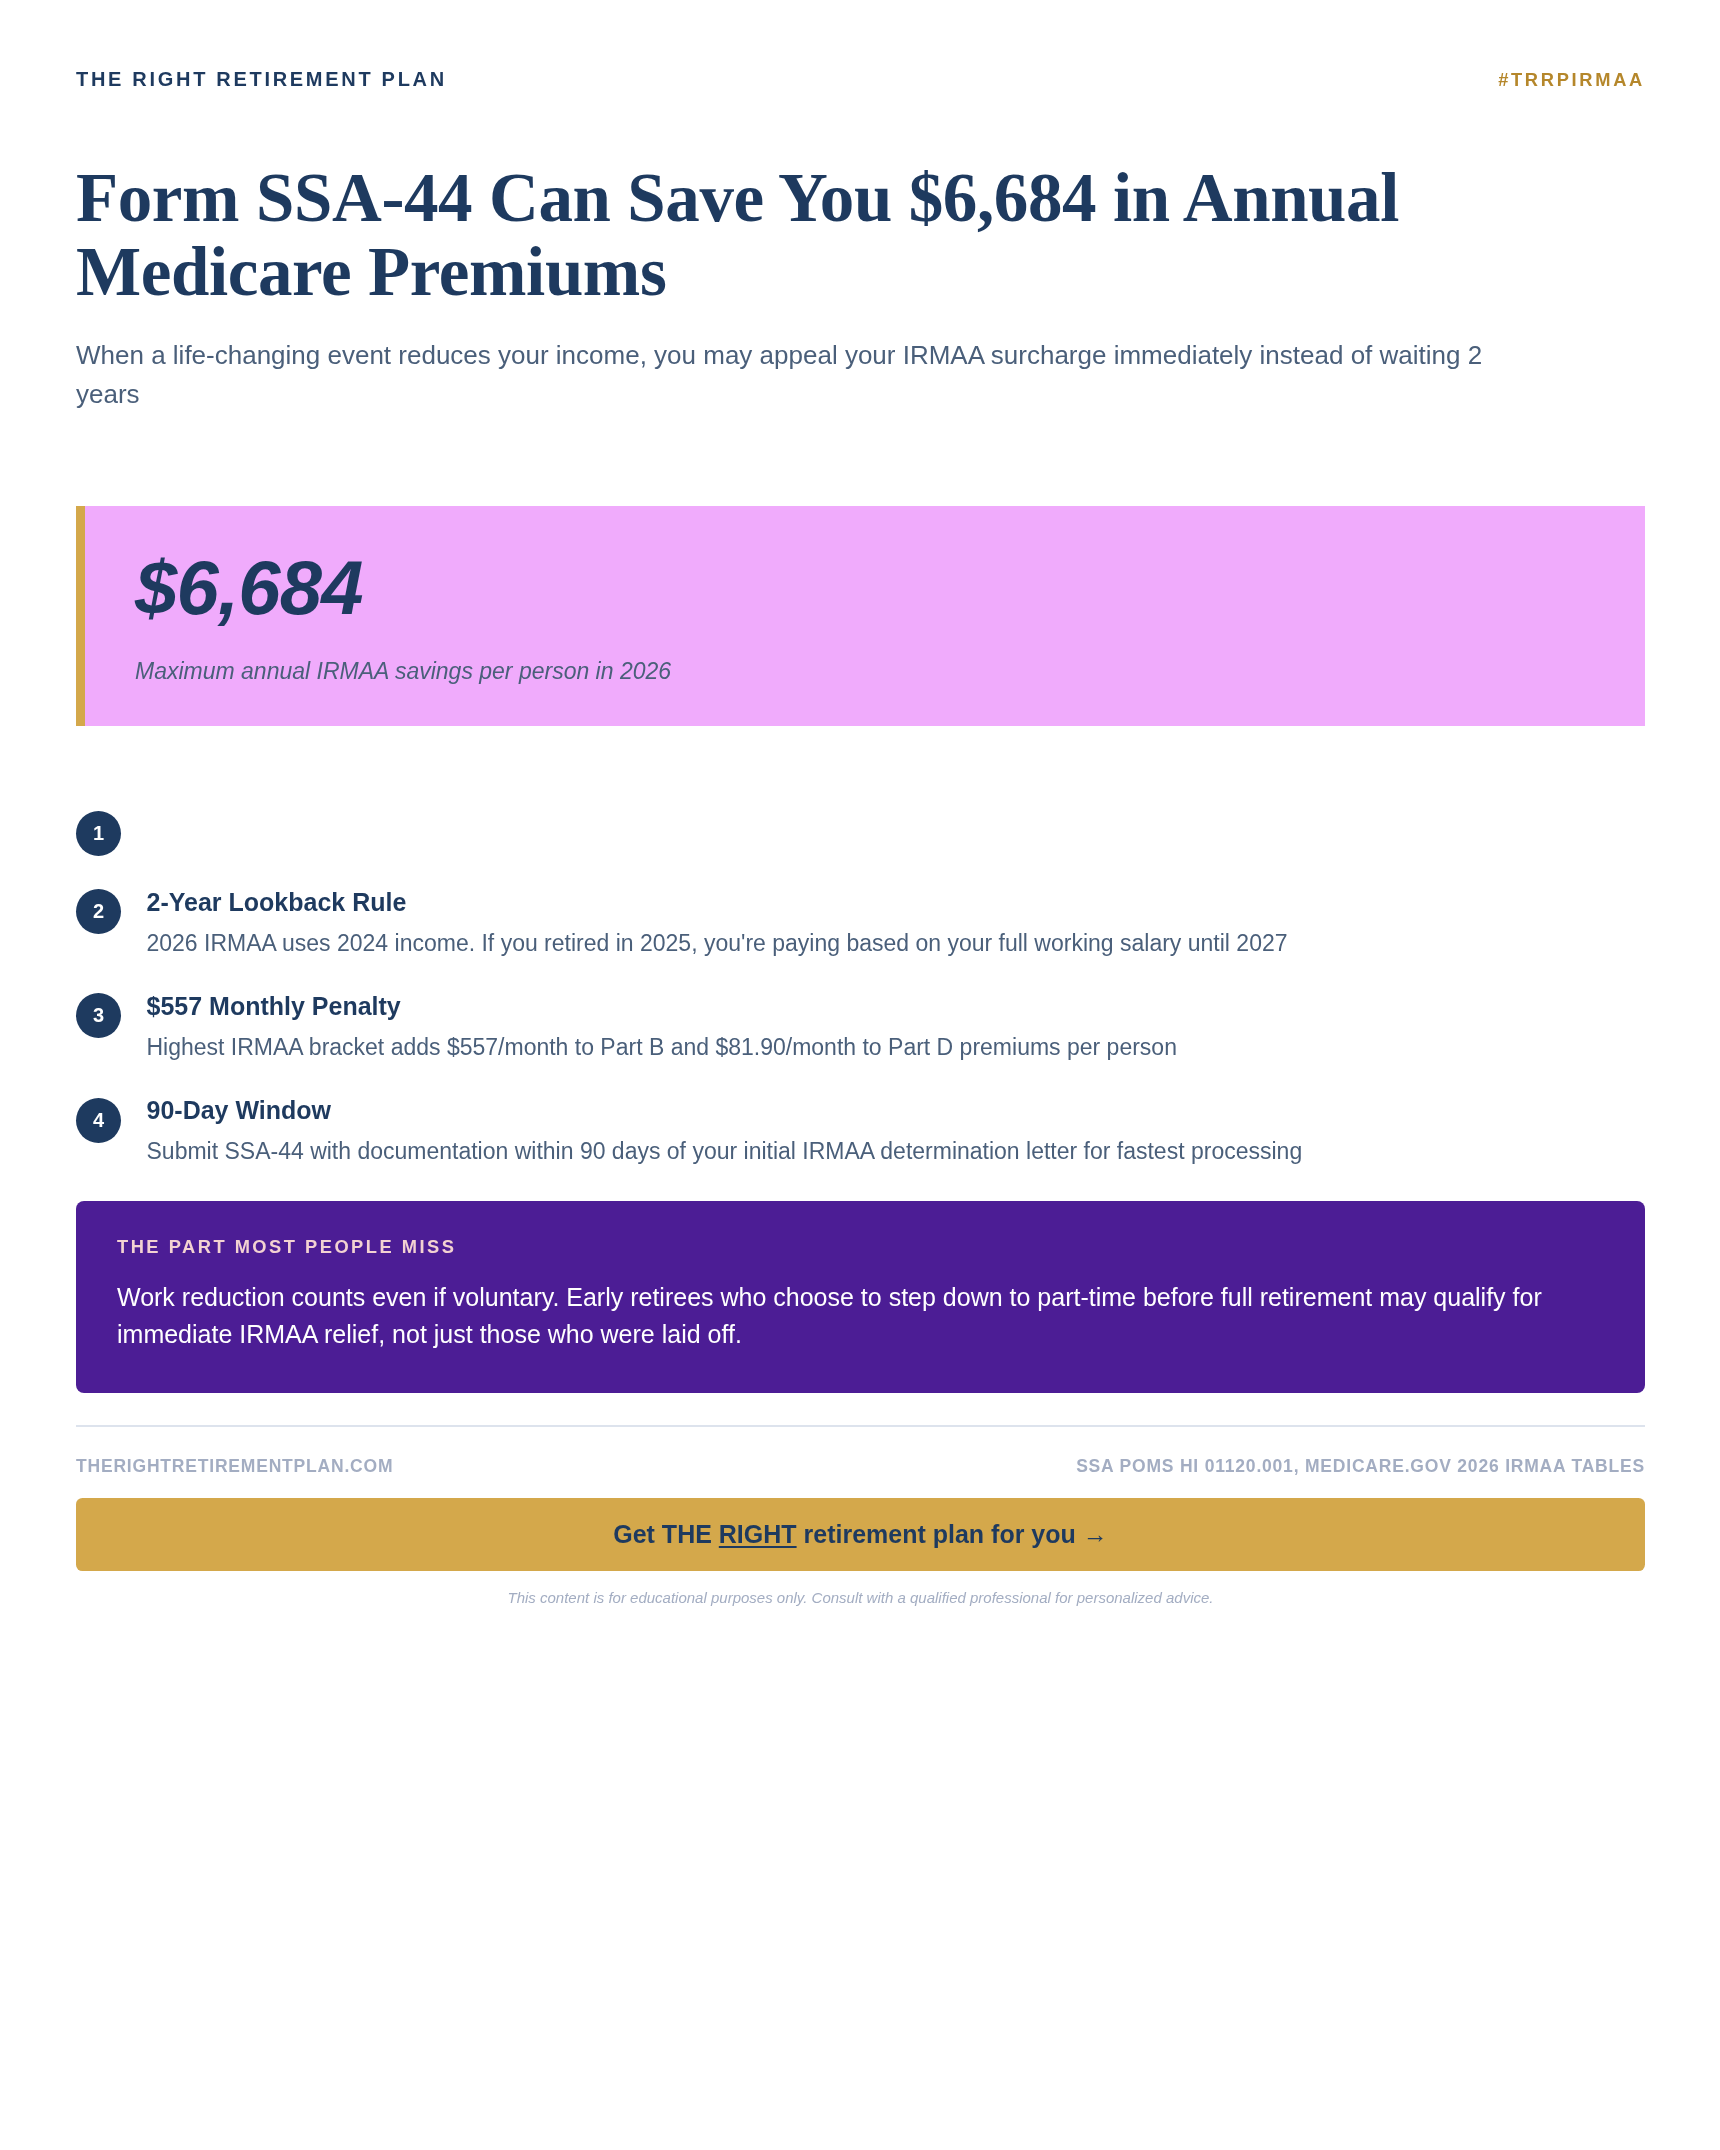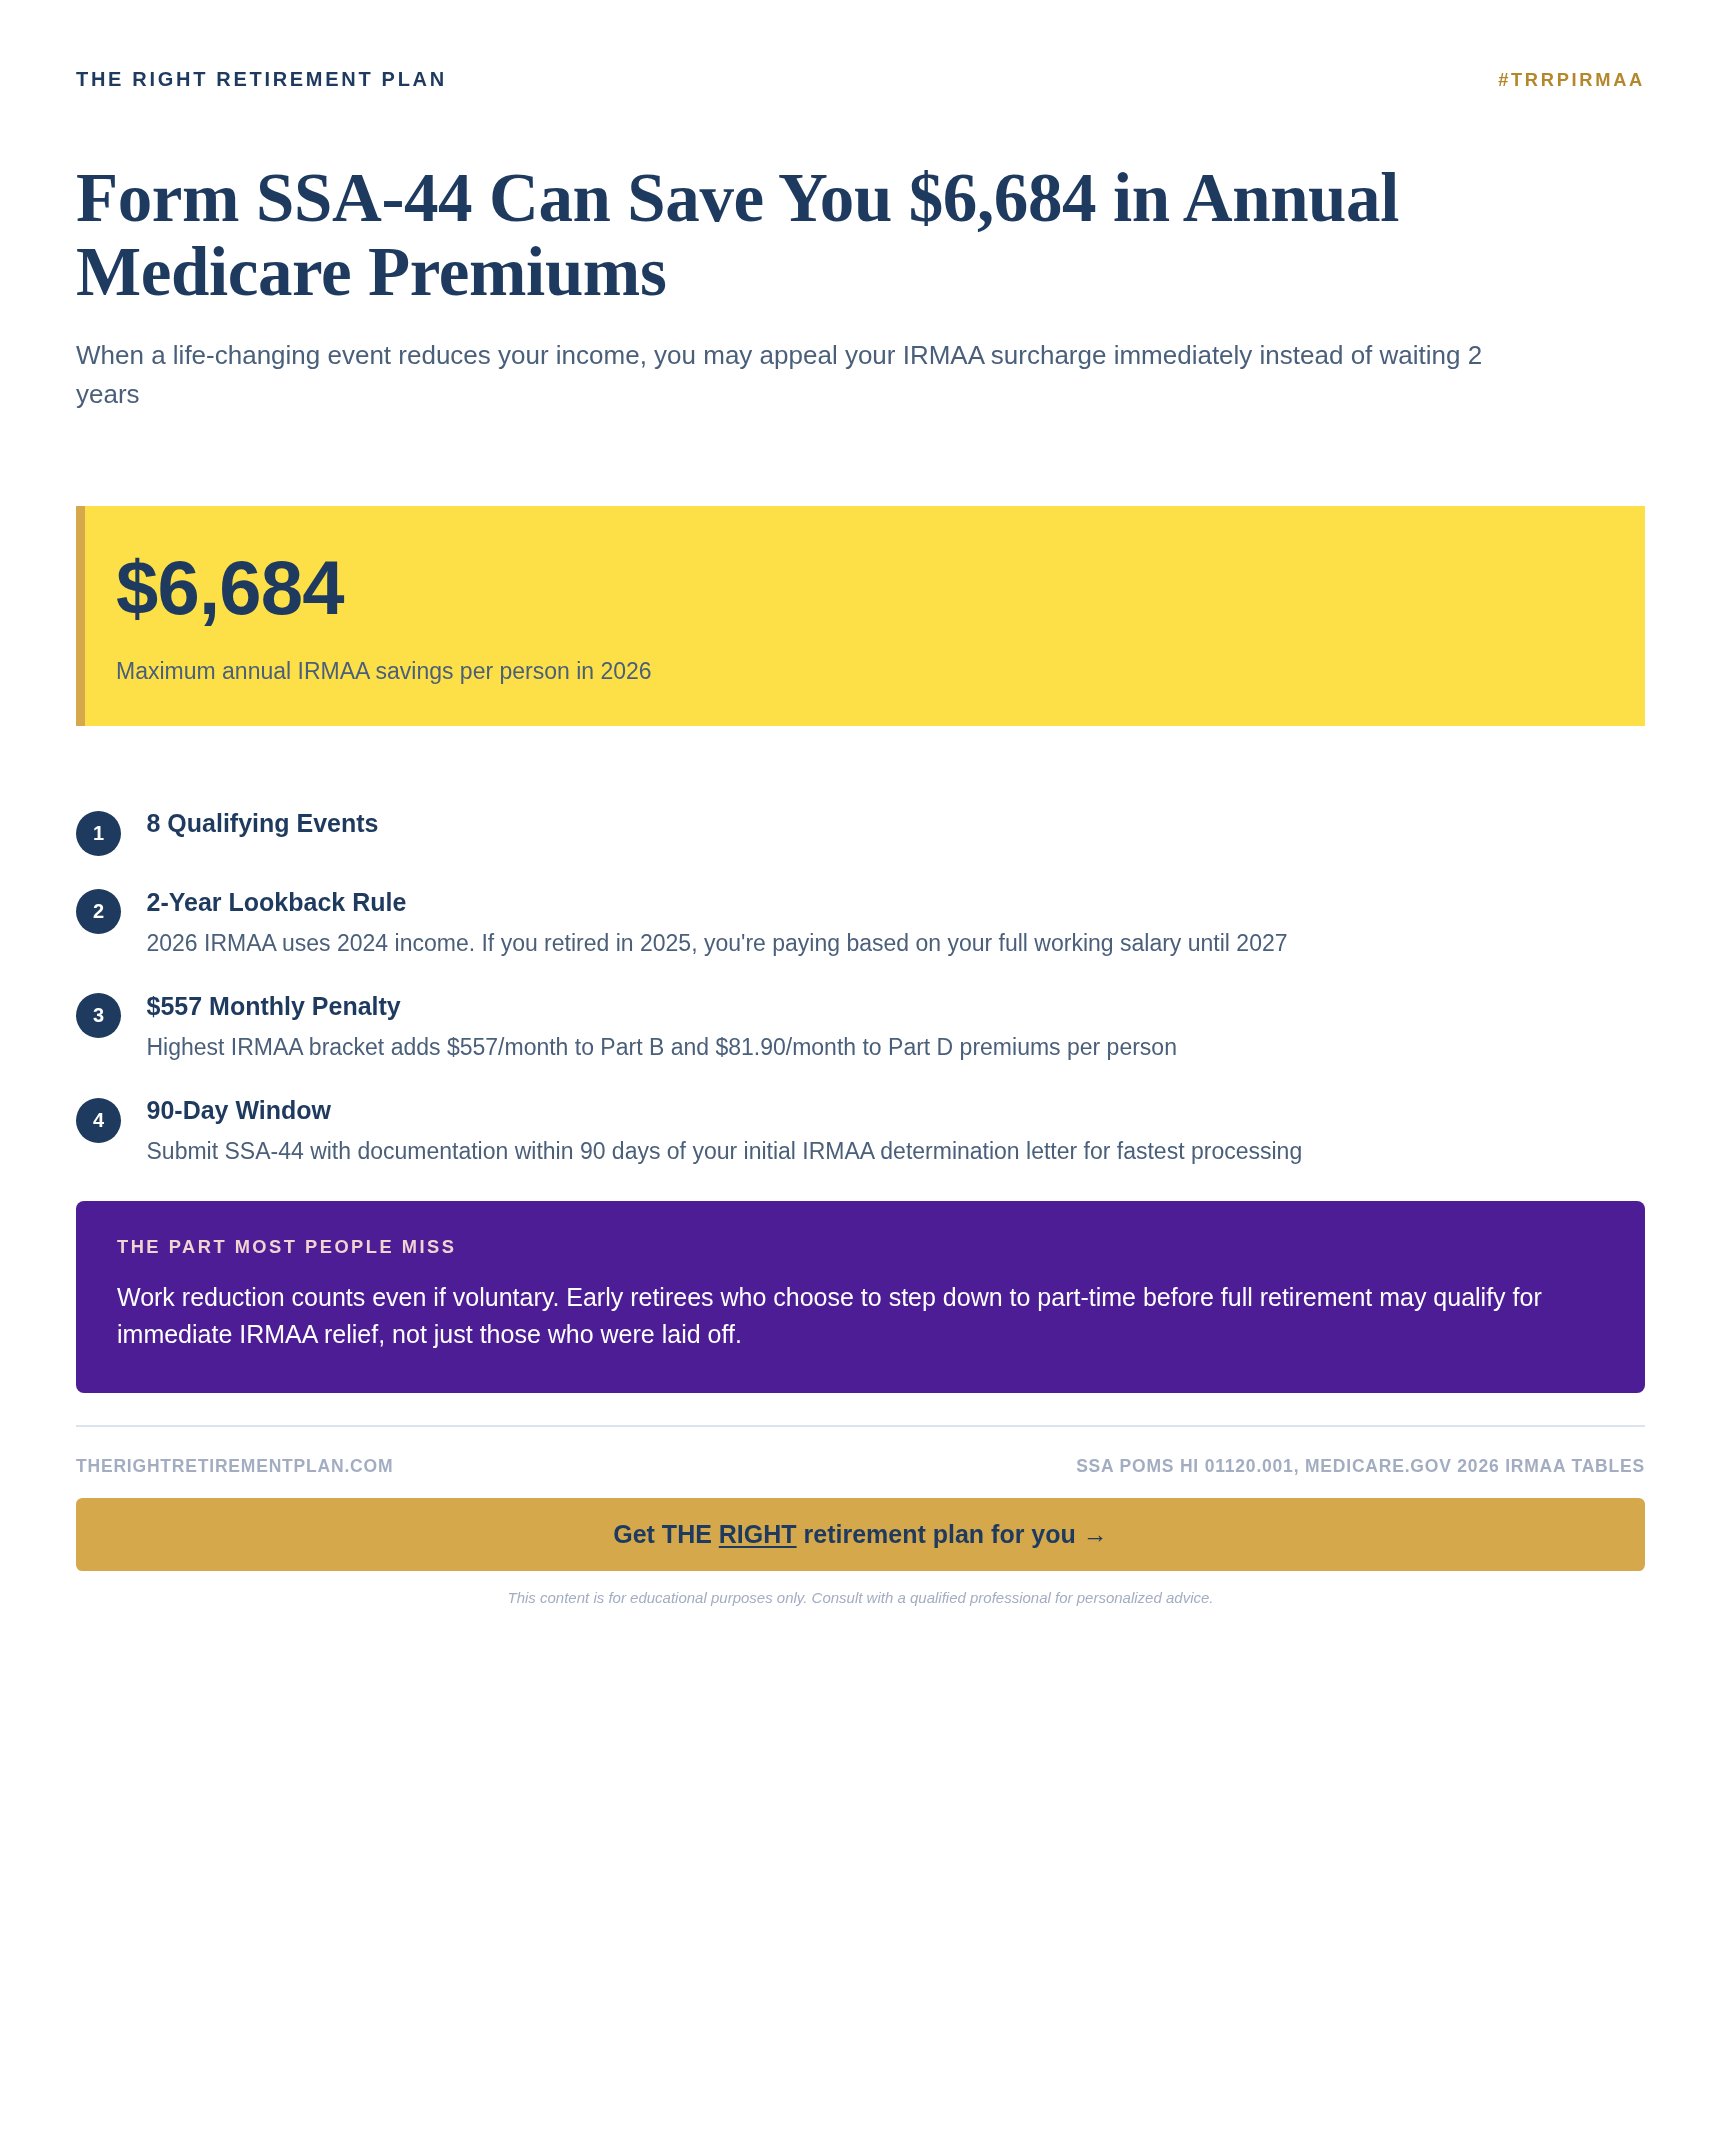--- a/index.html
+++ b/index.html
@@ -78,23 +78,24 @@
     font-size: 26px;
     line-height: 1.5;
     color: #4a5f7a;
     font-weight: 400;
     max-width: 1458px;
   }
 
   
   .stat-card {
     margin-top: 46px;
-    background: #fde047;
+    background: #f0abfc;
     border-left: 9.6px solid #d4a84b;
-    padding: 44px 48px 41px 31px;
+    padding: 44px 48px 41px 50px;
+    font-style: italic;
   }
 
   .stat-value {
     font-size: 76px;
     font-weight: 700;
     line-height: 1;
     color: #1e3a5f;
     letter-spacing: -0.8px;
   }
 
@@ -253,21 +254,20 @@
     <div class="stat-label">Maximum annual IRMAA savings per person in 2026</div>
   </div>
 
   <div class="rule-gold rule-list"></div>
 
   <div class="points">
 
     <div class="point">
       <div class="badge">1</div>
       <div class="point-body">
-        <div class="point-title">8 Qualifying Events</div>
       </div>
     </div>
 
     <div class="point">
       <div class="badge">2</div>
       <div class="point-body">
         <div class="point-title">2-Year Lookback Rule</div>
         <div class="point-text">2026 IRMAA uses 2024 income. If you retired in 2025, you're paying based on your full working salary until 2027</div>
       </div>
     </div>

